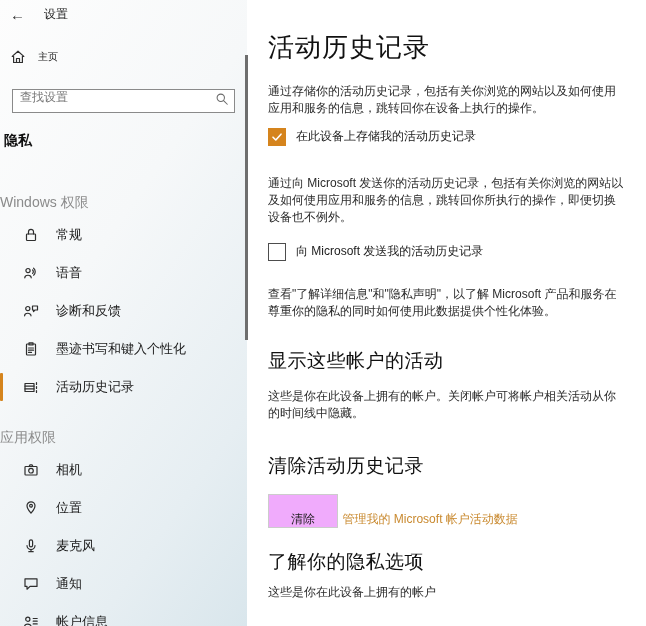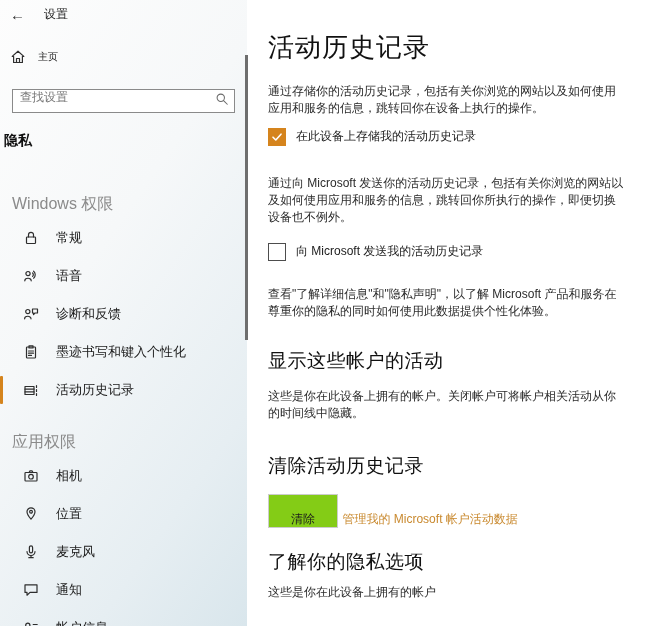--- a/index.html
+++ b/index.html
@@ -28,21 +28,21 @@
   .search-wrap { position:relative; margin:19px 12px 0 12px; }
   .search-input {
     width:223px; height:24px; border:1px solid #8a8a8a; background:#fff;
     font-family:inherit; font-size:12px; padding:0 24px 8px 7px; color:#222; outline:none;
   }
   .search-input::placeholder { color:#767676; }
   .search-icon { position:absolute; right:6px; top:5px; }
 
   .privacy-label { font-size:14px; font-weight:bold; margin:19px 0 0 4px; color:#111; }
 
-  .group-label { font-size:16px; color:#8b8b8b; margin-left:12px; }
+  .group-label { font-size:14px; color:#8b8b8b; }
   .group-label.g1 { margin-top:44px; }
   .group-label.g2 { margin-top:23px; }
   .nav-items { margin-top:4px; }
   .nav-item { display:flex; align-items:center; height:38px; position:relative; padding-left:22px; cursor:default; }
   .nav-item .nav-icon { width:17px; height:17px; display:flex; align-items:center; justify-content:center; }
   .nav-item .nav-label { font-size:13px; margin-left:17px; color:#1b1b1b; white-space:nowrap; }
   .nav-item.selected::before {
     content:""; position:absolute; left:0; top:5px; bottom:5px; width:3px;
     background:var(--accent,#d5841d); border-radius:1px;
   }
@@ -71,21 +71,21 @@
   .checkbox.checked .mark { display:block; }
   .check-label { font-size:12px; margin-left:10px; color:#1b1b1b; white-space:nowrap; }
 
   .section-heading { font-size:19px; font-weight:400; color:#111; letter-spacing:0.5px; }
   .h-accounts { margin-top:28px; }
   .h-clear { margin-top:31px; }
   .h-privopt { margin-top:21px; }
 
   .clear-btn {
     margin-top:15px; min-width:70px; height:26px; padding:16px 18px;
-    background:#84cc16; border:1px solid #cccccc; font-family:Liberation Serif, serif;
+    background:#f0abfc; border:1px solid #cccccc; font-family:Liberation Serif, serif;
     font-size:12px; color:#1b1b1b; cursor:default;
   }
   .manage-link { display:inline-block; margin-top:22px; font-size:12px; color:var(--link,#c9892e); text-decoration:none; cursor:pointer; }
 
   svg.glyph { stroke:#2e2e2e; fill:none; stroke-width:1.2; stroke-linecap:round; stroke-linejoin:round; }
   svg.gray { stroke:#6a6a6a; }
 </style>
 </head>
 <body>
 

